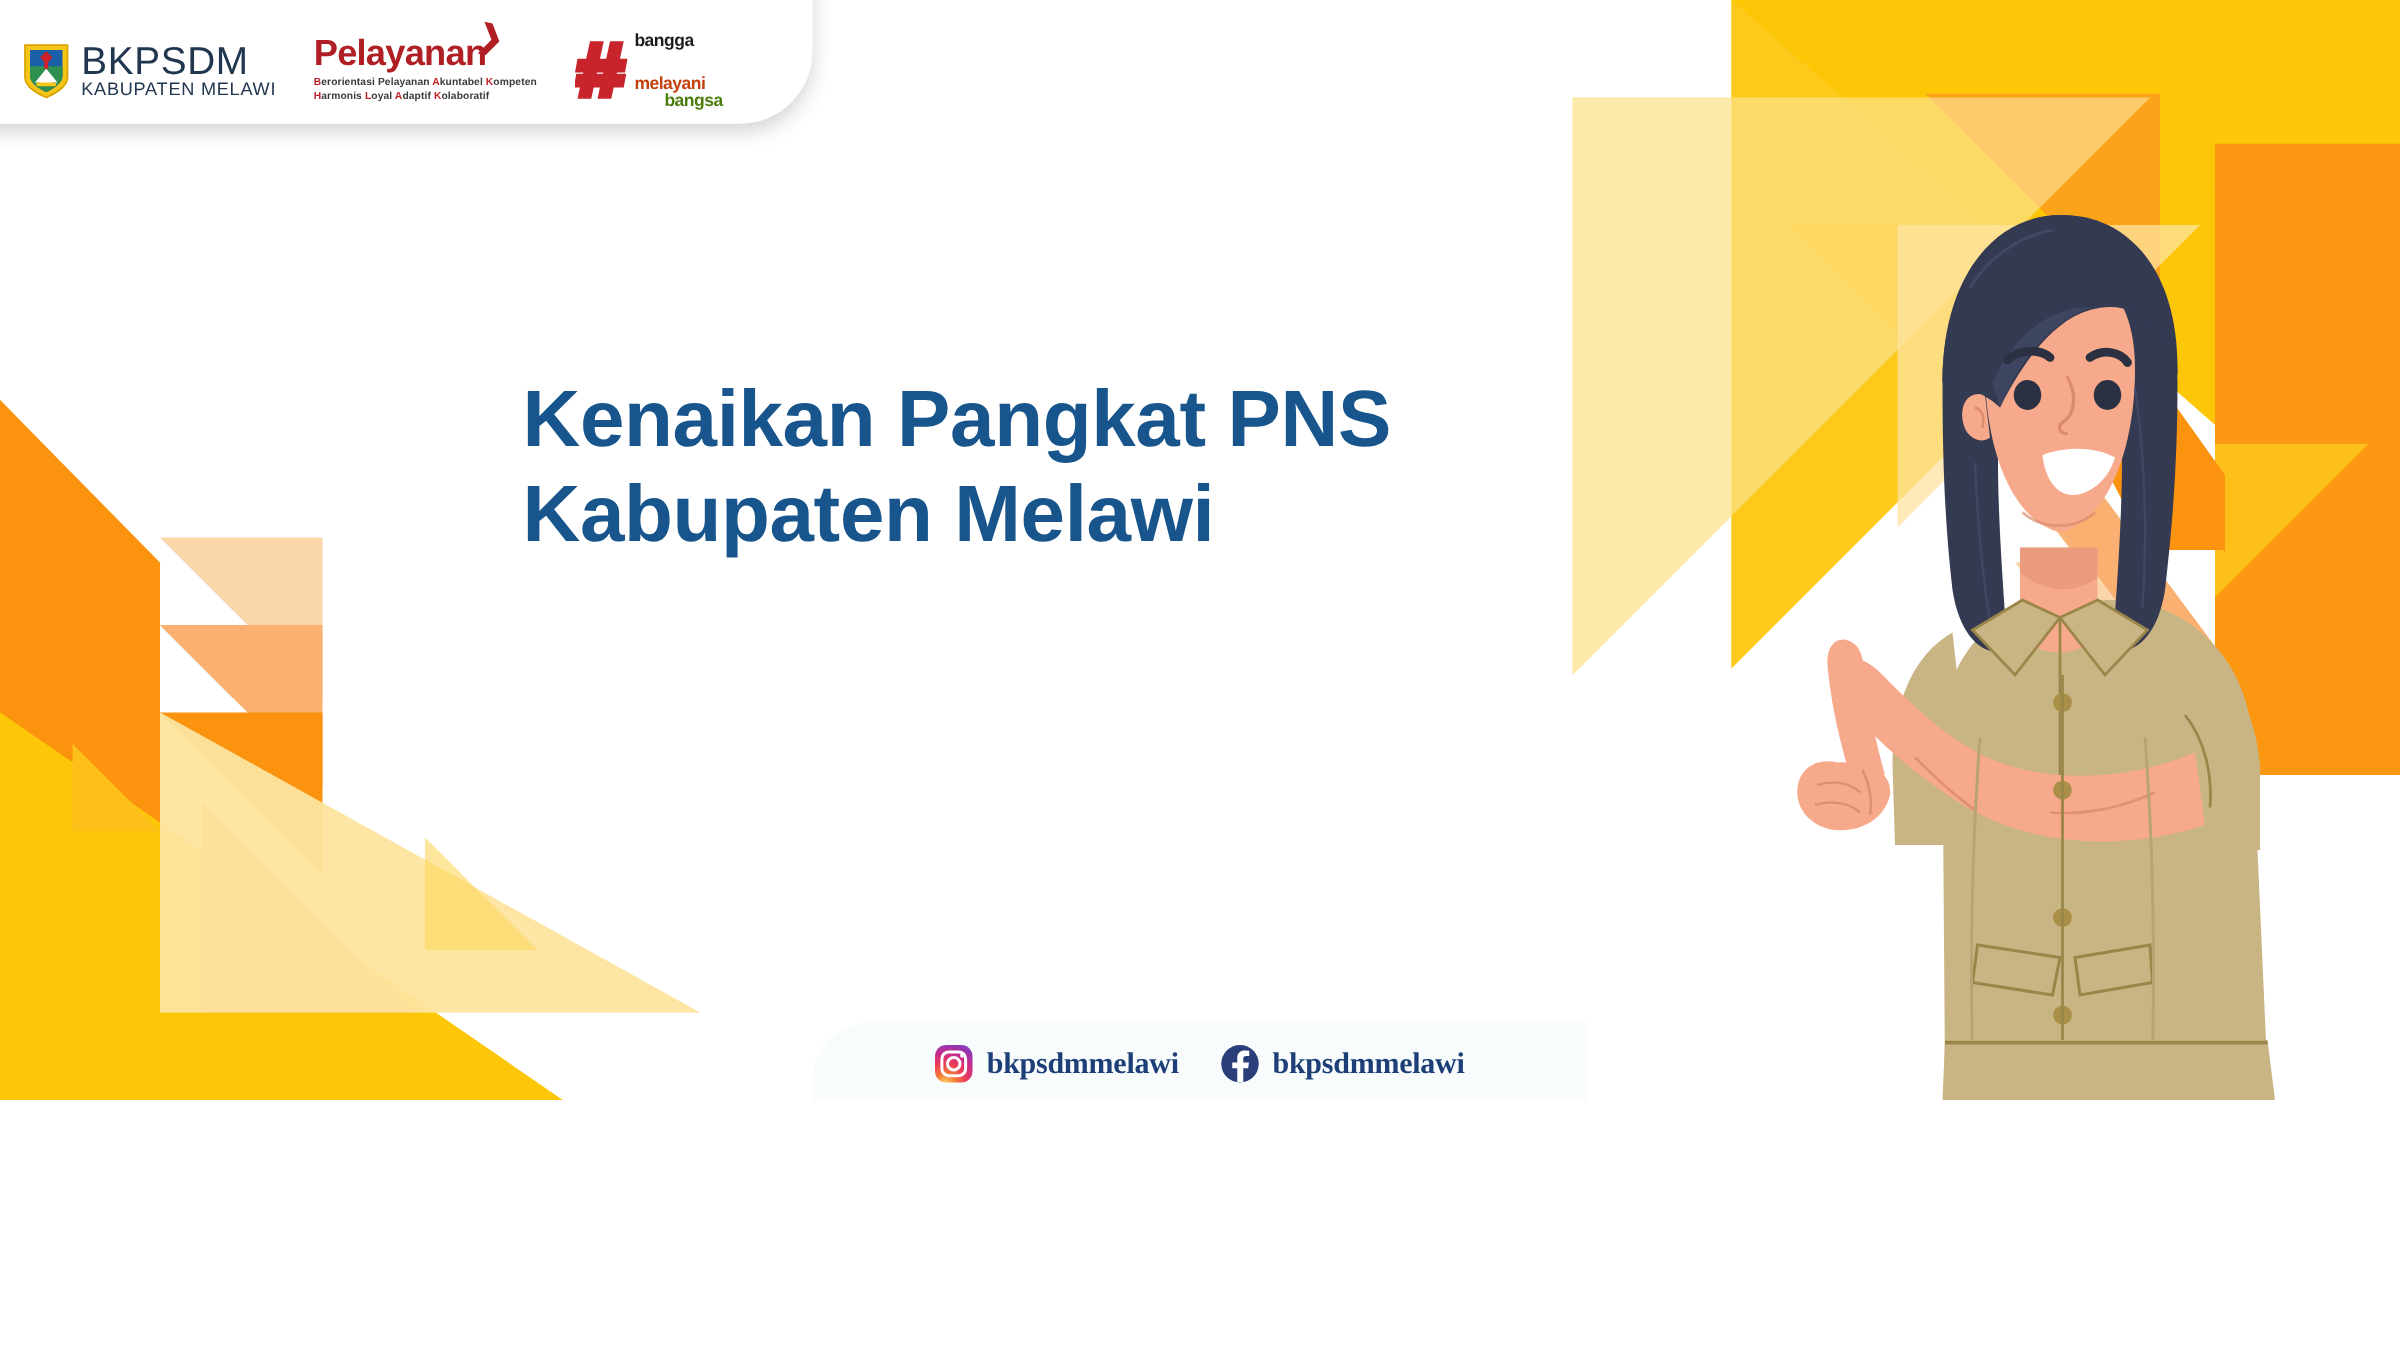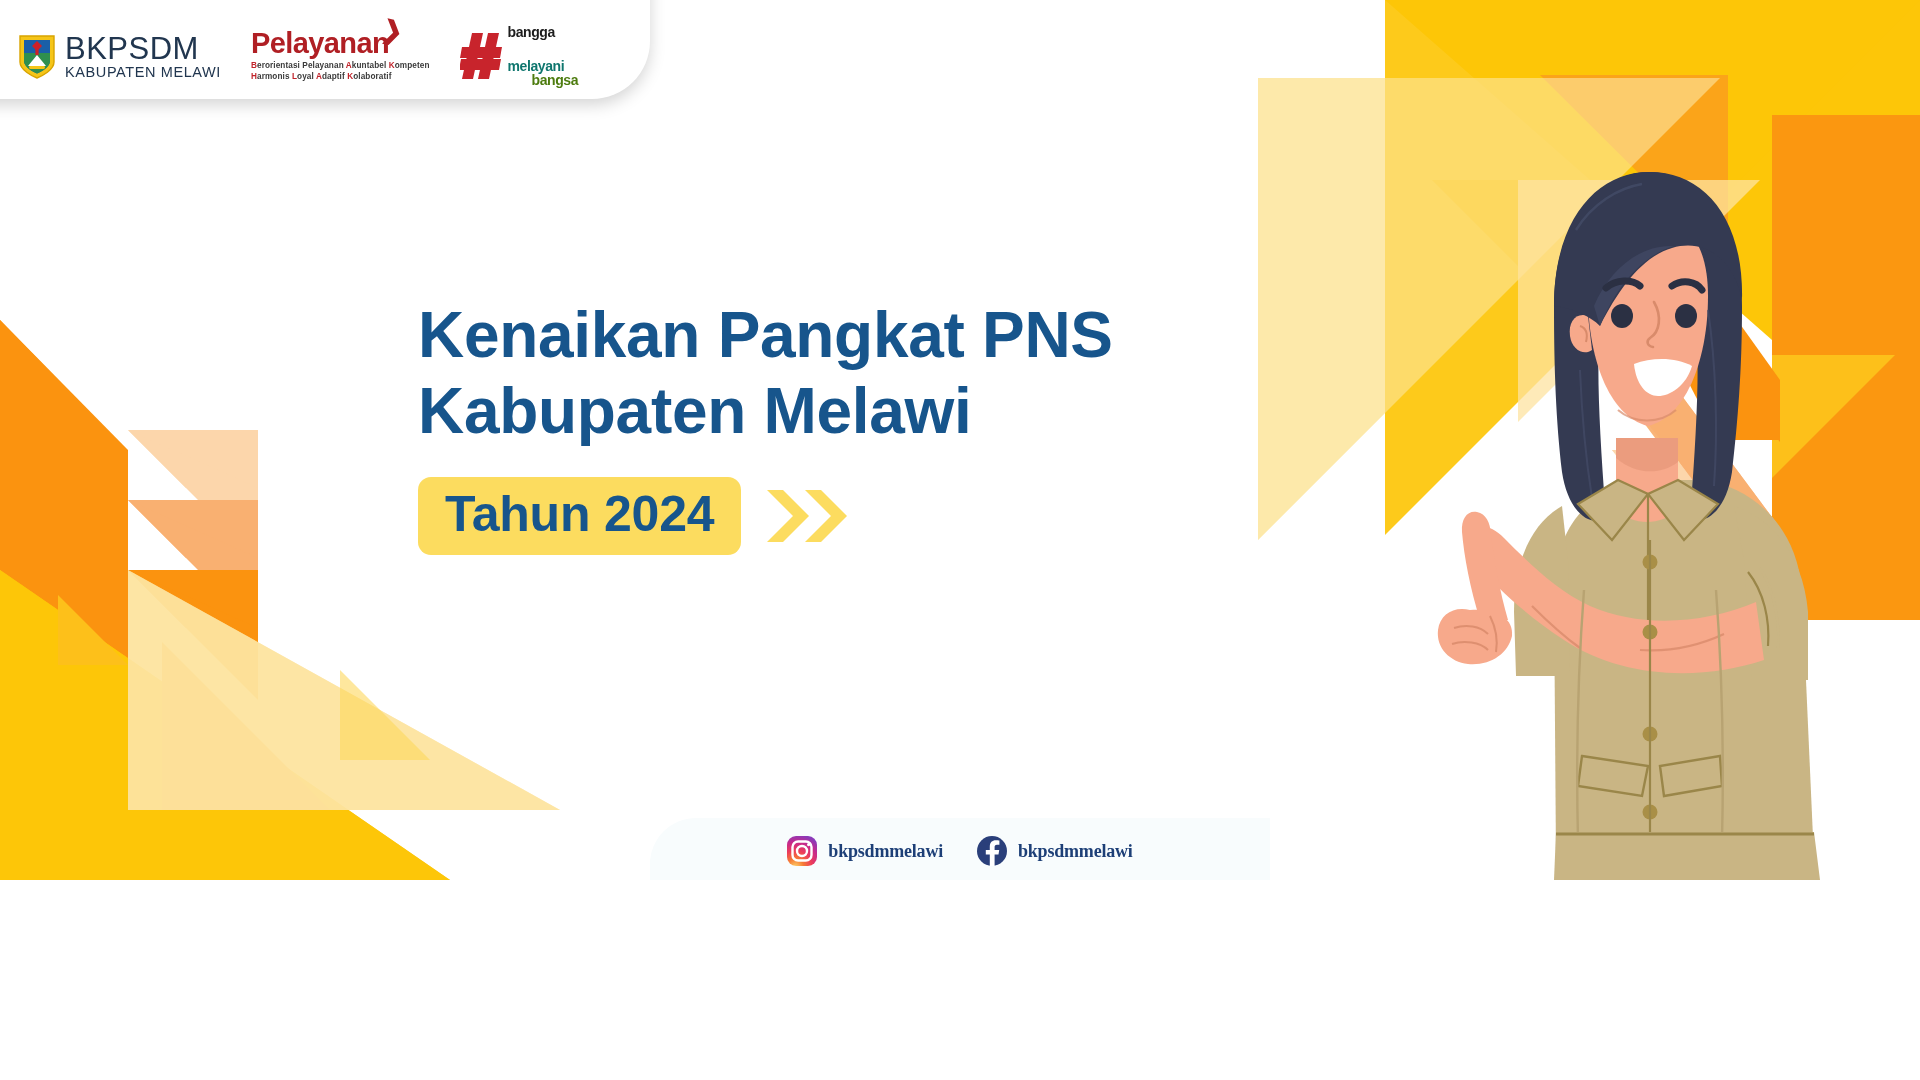--- a/index.html
+++ b/index.html
@@ -44,21 +44,21 @@
   .akhlak-main { font-size:29px; font-weight:bold; color:#b01f24; letter-spacing:-0.6px; position:relative; display:inline-block; }
   .akhlak-swoosh { position:absolute; top:-11px; right:-13px; font-size:25px; color:#b01f24; font-weight:bold; transform:rotate(12deg); }
   .akhlak-tag { font-size:8.2px; line-height:1.32; color:#3a3a3a; margin-top:3px; font-weight:bold; letter-spacing:0.1px; white-space:nowrap;}
   .akhlak-tag b { color:#c0232a; font-weight:bold; }
 
   
   .bmb { display:flex; align-items:center; gap:4px; }
   .bmb-hash { width:44px; height:50px; position:relative; flex:0 0 auto;}
   .bmb-words { line-height:1.02; font-weight:bold; font-size:14px; letter-spacing:-0.4px;}
   .bmb-words .w1 { color:#1d1d1d; display:block; }
-  .bmb-words .w2 { color:#0f766e; display:block;margin-top:20px; }
+  .bmb-words .w2 { color:#c2410c; display:block;margin-top:20px; }
   .bmb-words .w3 { color:#4d7c0f; display:block;padding-left:24px; }
 
   
   #headline-wrap { position:absolute; left:418px; top:297px; z-index:20; }
   .headline {
     font-size:64px; font-weight:bold; color:#17558c;
     line-height:1.19; letter-spacing:-0.3px;
   }
   #year-row { display:flex; align-items:center; gap:24px; margin-top:28px; }
   #year-badge {
@@ -74,21 +74,21 @@
   #footer-card {
     position:absolute; left:650px; bottom:-26px;
     width:620px; height:88px;
     background:#f8fcfd;
     border-top-left-radius:46px;
     display:flex; align-items:center; justify-content:center; gap:34px;
     padding-bottom:22px;
     z-index:30;
   }
   .social { display:flex; align-items:center; gap:11px; }
-  .social-handle { font-size:18px; font-weight:bold; color:#1d3f77; letter-spacing:-0.2px; font-family:"Liberation Serif", serif; }
+  .social-handle { font-size:24px; font-weight:bold; color:#1d3f77; letter-spacing:-0.2px; font-family:"Liberation Serif", serif; }
   .ig-icon { width:30px; height:30px; border-radius:9px; position:relative;
     background:radial-gradient(circle at 28% 104%, #fdd36a 0%, #f67b35 22%, #ec3c5a 44%, #c62a8c 66%, #8a3ab9 86%);
   }
   .fb-icon { width:30px; height:30px; border-radius:50%; background:#2a3f7a; position:relative; }
 
   
   #illustration { position:absolute; right:46px; bottom:0; width:470px; height:760px; z-index:25; }
 </style>
 </head>
 <body>
@@ -199,27 +199,20 @@
         </div>
       </div>
 
     </div>
   </div>
 
   <div id="headline-wrap">
     <div class="headline">Kenaikan Pangkat PNS</div>
     <div class="headline">Kabupaten Melawi</div>
 
-    <div id="year-row">
-      <div id="year-badge">Tahun 2024</div>
-      <svg id="chev-group" width="84" height="60" viewBox="0 0 84 60">
-        <polygon points="2,4 18,4 44,30 18,56 2,56 28,30" fill="#fcdc5f"></polygon>
-        <polygon points="40,4 56,4 82,30 56,56 40,56 66,30" fill="#fcdc5f"></polygon>
-      </svg>
-    </div>
   </div>
 
   <svg id="illustration" viewBox="0 0 470 760">
 
     <path d="M150 470 C150 400 196 366 235 360 L300 360 C348 368 392 404 398 470
              L410 740 L152 740 Z" fill="#c9b584"></path>
 
     <path d="M212 318 h62 v72 c-18 16 -44 16 -62 0 Z" fill="#f7a98b"></path>
     <path d="M212 338 c18 16 44 18 62 4 v-24 h-62 Z" fill="#e09071" opacity="0.5"></path>
 

